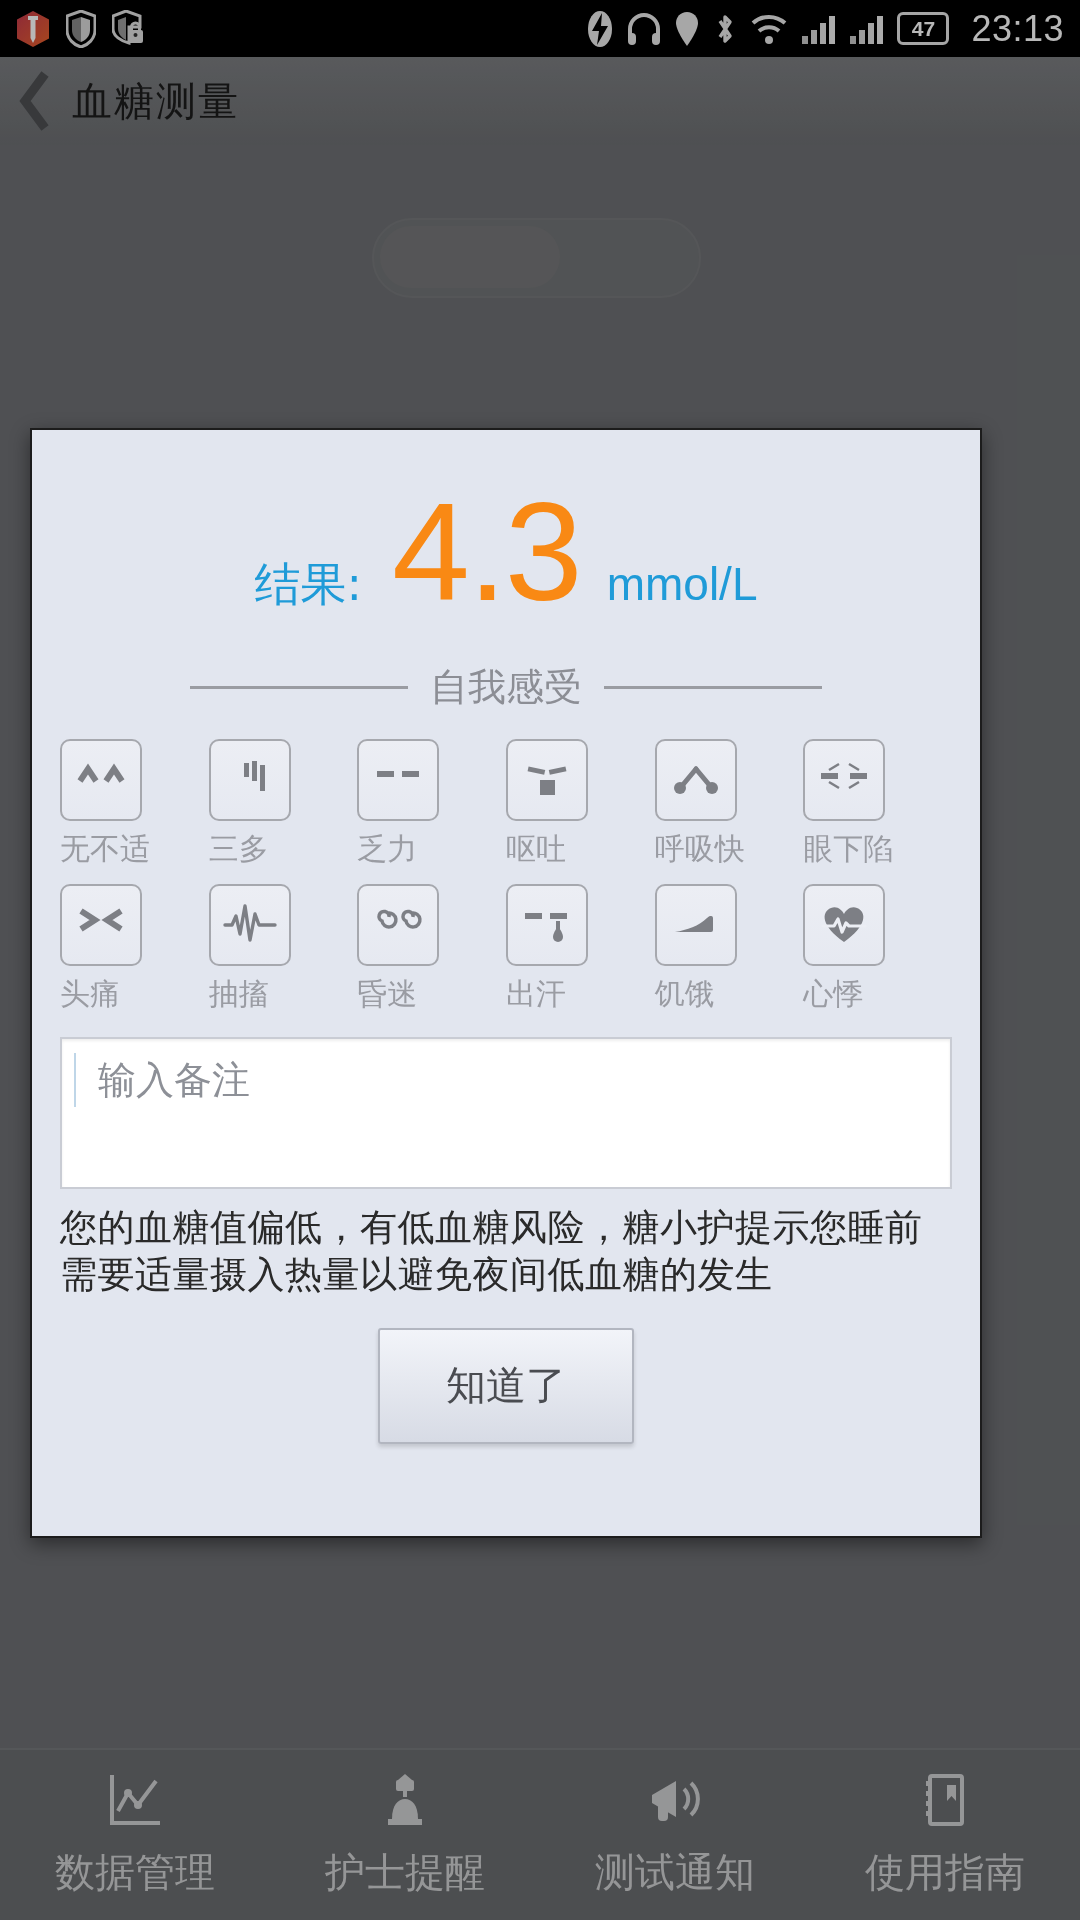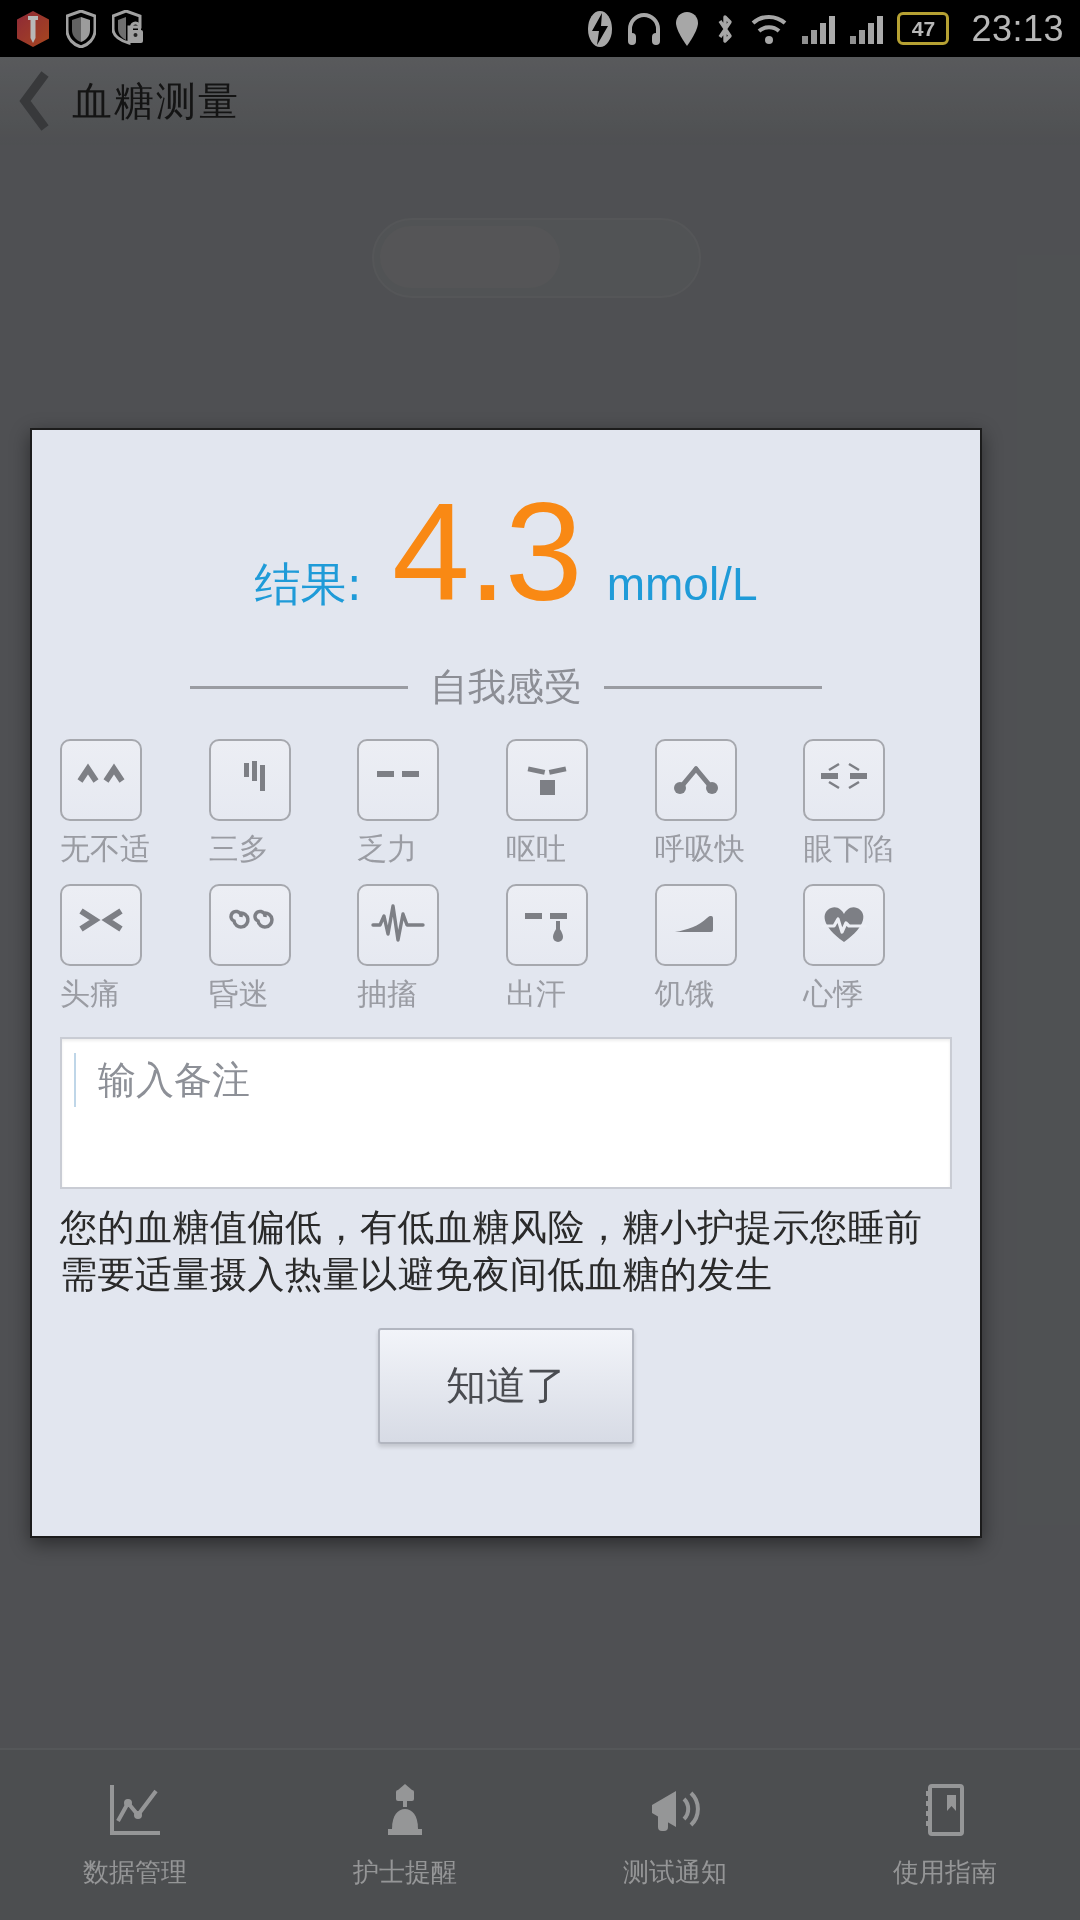--- a/index.html
+++ b/index.html
@@ -15,21 +15,21 @@
     position:absolute;left:0;top:0;width:1080px;height:57px;
     background:#000;display:flex;align-items:center;
     box-sizing:border-box;padding:0 16px;
   }
   .sb-left{display:flex;align-items:center;gap:16px;}
   .sb-right{display:flex;align-items:center;gap:14px;margin-left:auto;}
   .sb-icon{display:inline-flex;align-items:center;justify-content:center;}
   .sb-time{color:#ffffff;font-size:36px;letter-spacing:0.5px;margin-left:8px;
            font-family:"Liberation Sans",sans-serif;}
   .batt{
-    border:3px solid #fde047;border-radius:6px;width:52px;height:33px;
+    border:3px solid #e5e5e5;border-radius:6px;width:52px;height:33px;
     display:flex;align-items:center;justify-content:center;color:#fff;
     font-size:21px;font-weight:bold;position:relative;box-sizing:border-box;
   }
 
   
   .appbar{
     position:absolute;left:0;top:57px;width:1080px;height:88px;
     background:linear-gradient(to bottom,#7b7d80,#6d6f72);
     display:flex;align-items:center;
   }
@@ -65,21 +65,21 @@
   .bottomnav{
     position:absolute;left:0;bottom:0;width:1080px;height:170px;
     background:#6a6c6f;border-top:2px solid #77797c;
     display:flex;
   }
   .navitem{
     flex:1;display:flex;flex-direction:column;align-items:center;
     justify-content:center;gap:16px;
   }
   .navitem .label{
-    color:#cfd0d2;font-size:26px;font-family:"DejaVu Sans",sans-serif;
+    color:#cfd0d2;font-size:40px;font-family:"DejaVu Sans",sans-serif;
   }
   .navicon{width:58px;height:58px;display:block;}
 
   
   .scrim{position:absolute;left:0;top:0;width:1080px;height:1920px;background:rgba(0,0,0,0.28);}
   .dialog{
     position:absolute;left:30px;top:428px;width:952px;height:1110px;
     background:#e2e6ef;border:2px solid #1c1c1c;
     box-shadow:0 6px 18px rgba(0,0,0,0.45);
     box-sizing:border-box;
@@ -389,34 +389,34 @@
             <path d="M11 17 L25 26 L11 35" fill="none" stroke="#7d7f85" stroke-width="6" stroke-linejoin="miter"></path>
             <path d="M51 17 L37 26 L51 35" fill="none" stroke="#7d7f85" stroke-width="6" stroke-linejoin="miter"></path>
           </svg>
         </div>
         <span class="sym-label">头痛</span>
       </div>
 
       <div class="sym">
         <div class="sym-box">
           <svg width="62" height="62" viewBox="0 0 62 62">
+            <path d="M6 31 H13 L17 22 L21 40 L26 12 L31 46 L36 20 L40 31 H56" fill="none" stroke="#7d7f85" stroke-width="3.4" stroke-linejoin="round" stroke-linecap="round"></path>
+          </svg>
+        </div>
+        <span class="sym-label">抽搐</span>
+      </div>
+
+      <div class="sym">
+        <div class="sym-box">
+          <svg width="62" height="62" viewBox="0 0 62 62">
             <path d="M21 19 a7 7 0 1 1 -6 8 a5 5 0 1 1 7 -4" fill="none" stroke="#7d7f85" stroke-width="3.5"></path>
             <path d="M45 19 a7 7 0 1 1 -6 8 a5 5 0 1 1 7 -4" fill="none" stroke="#7d7f85" stroke-width="3.5"></path>
           </svg>
         </div>
         <span class="sym-label">昏迷</span>
-      </div>
-
-      <div class="sym">
-        <div class="sym-box">
-          <svg width="62" height="62" viewBox="0 0 62 62">
-            <path d="M6 31 H13 L17 22 L21 40 L26 12 L31 46 L36 20 L40 31 H56" fill="none" stroke="#7d7f85" stroke-width="3.4" stroke-linejoin="round" stroke-linecap="round"></path>
-          </svg>
-        </div>
-        <span class="sym-label">抽搐</span>
       </div>
 
       <div class="sym">
         <div class="sym-box">
           <svg width="62" height="62" viewBox="0 0 62 62">
             <rect x="9" y="19" width="17" height="6" fill="#7d7f85"></rect>
             <rect x="34" y="19" width="17" height="6" fill="#7d7f85"></rect>
             <path d="M42 27 L42 35" stroke="#7d7f85" stroke-width="4"></path>
             <path d="M42 32 C38 38 37 41 37 43 a5 5 0 0 0 10 0 c0 -2 -1 -5 -5 -11 Z" fill="#7d7f85"></path>
           </svg>

